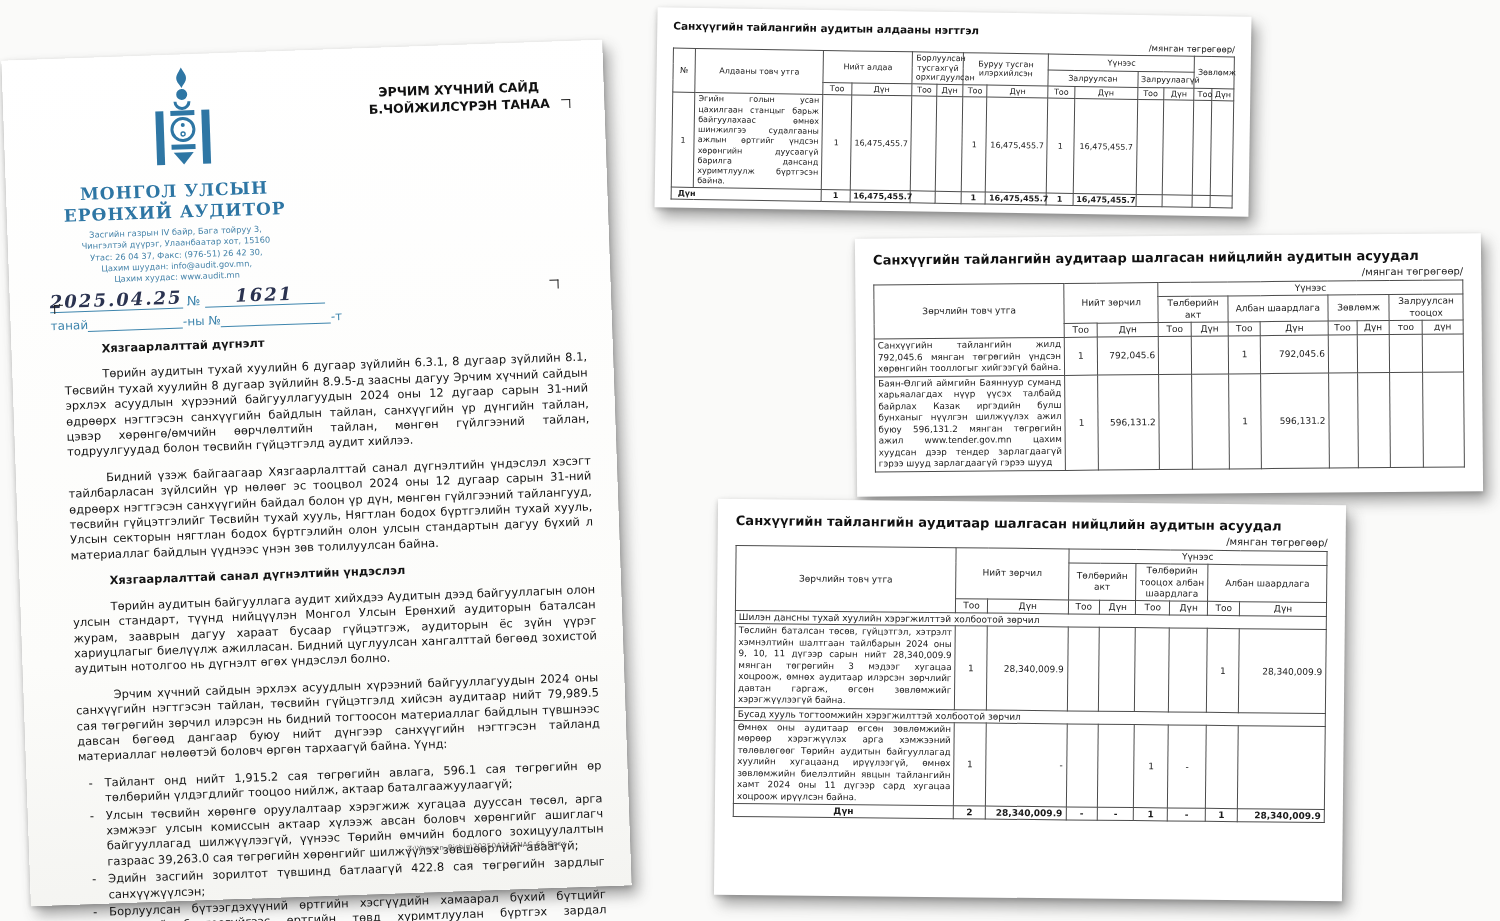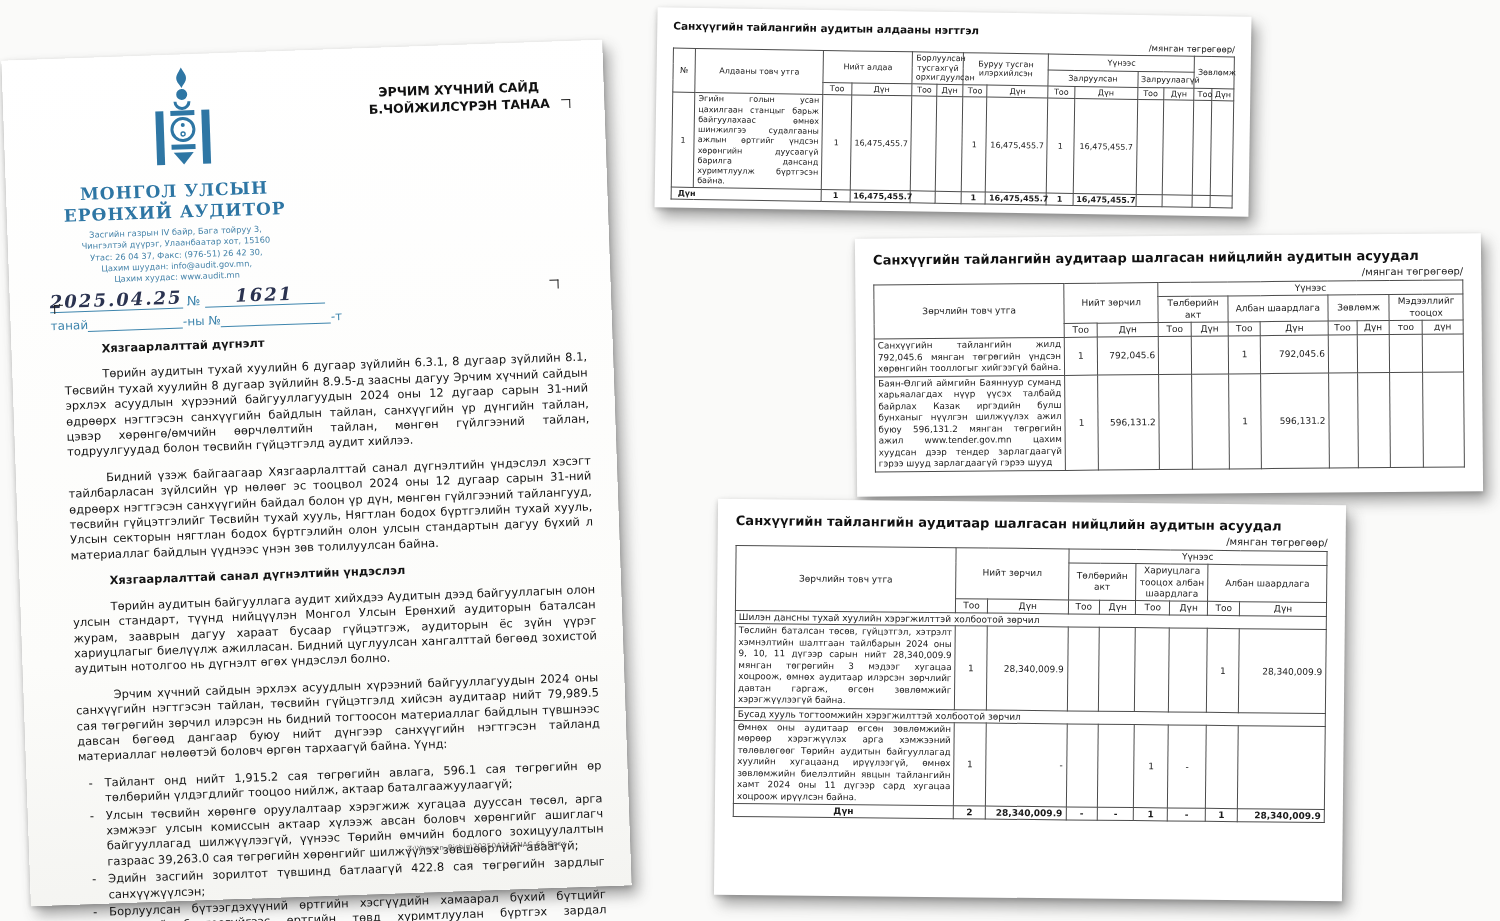--- a/index.html
+++ b/index.html
@@ -266,21 +266,21 @@
     <thead>
       <tr>
         <th rowspan="3">Зөрчлийн товч утга</th>
         <th colspan="2" rowspan="2">Нийт зөрчил</th>
         <th colspan="8">Үүнээс</th>
       </tr>
       <tr>
         <th colspan="2">Төлбөрийн акт</th>
         <th colspan="2">Албан шаардлага</th>
         <th colspan="2">Зөвлөмж</th>
-        <th colspan="2">Мэдээллийг тооцох</th>
+        <th colspan="2">Залруулсан тооцох</th>
       </tr>
       <tr>
         <th>Тоо</th>
         <th>Дүн</th>
         <th>Тоо</th>
         <th>Дүн</th>
         <th>Тоо</th>
         <th>Дүн</th>
         <th>Тоо</th>
         <th>Дүн</th>
@@ -335,21 +335,21 @@
         <col style="width:82px">
     </colgroup>
     <thead>
       <tr>
         <th rowspan="3">Зөрчлийн товч утга</th>
         <th colspan="2" rowspan="2">Нийт зөрчил</th>
         <th colspan="6">Үүнээс</th>
       </tr>
       <tr>
         <th colspan="2">Төлбөрийн акт</th>
-        <th colspan="2">Хариуцлага тооцох албан шаардлага</th>
+        <th colspan="2">Төлбөрийн тооцох албан шаардлага</th>
         <th colspan="2">Албан шаардлага</th>
       </tr>
       <tr>
         <th>Тоо</th>
         <th>Дүн</th>
         <th>Тоо</th>
         <th>Дүн</th>
         <th>Тоо</th>
         <th>Дүн</th>
         <th>Тоо</th>

